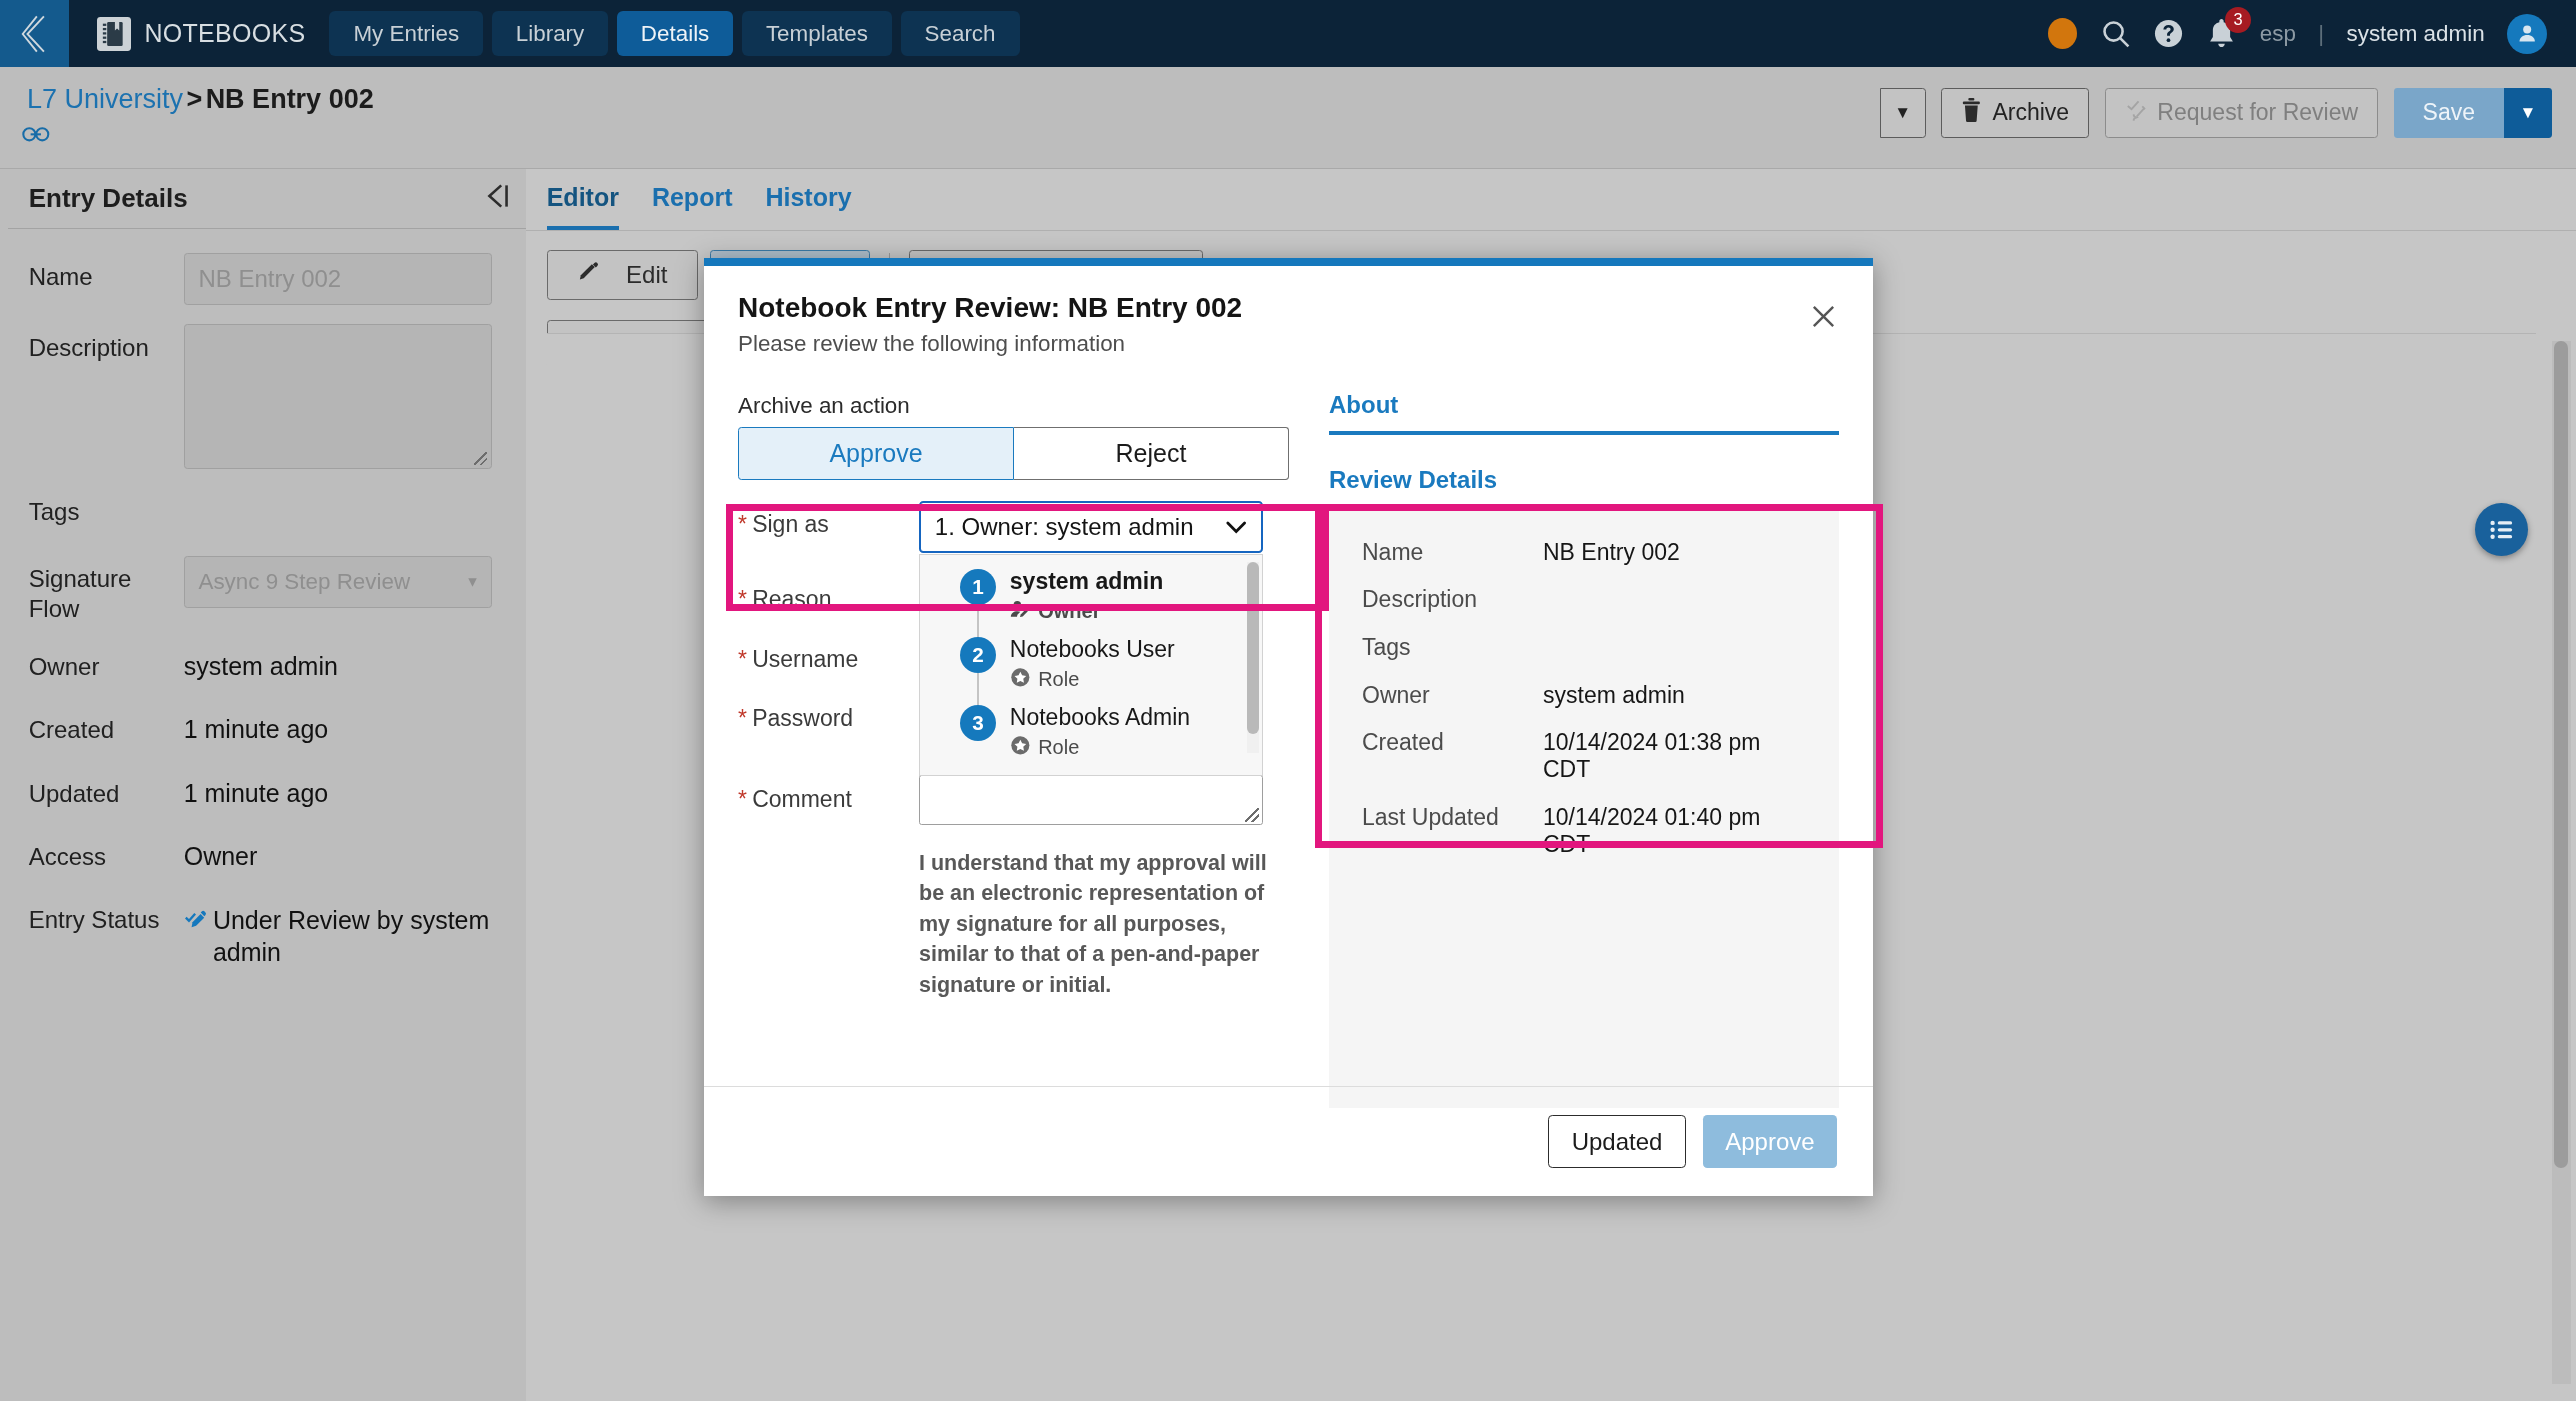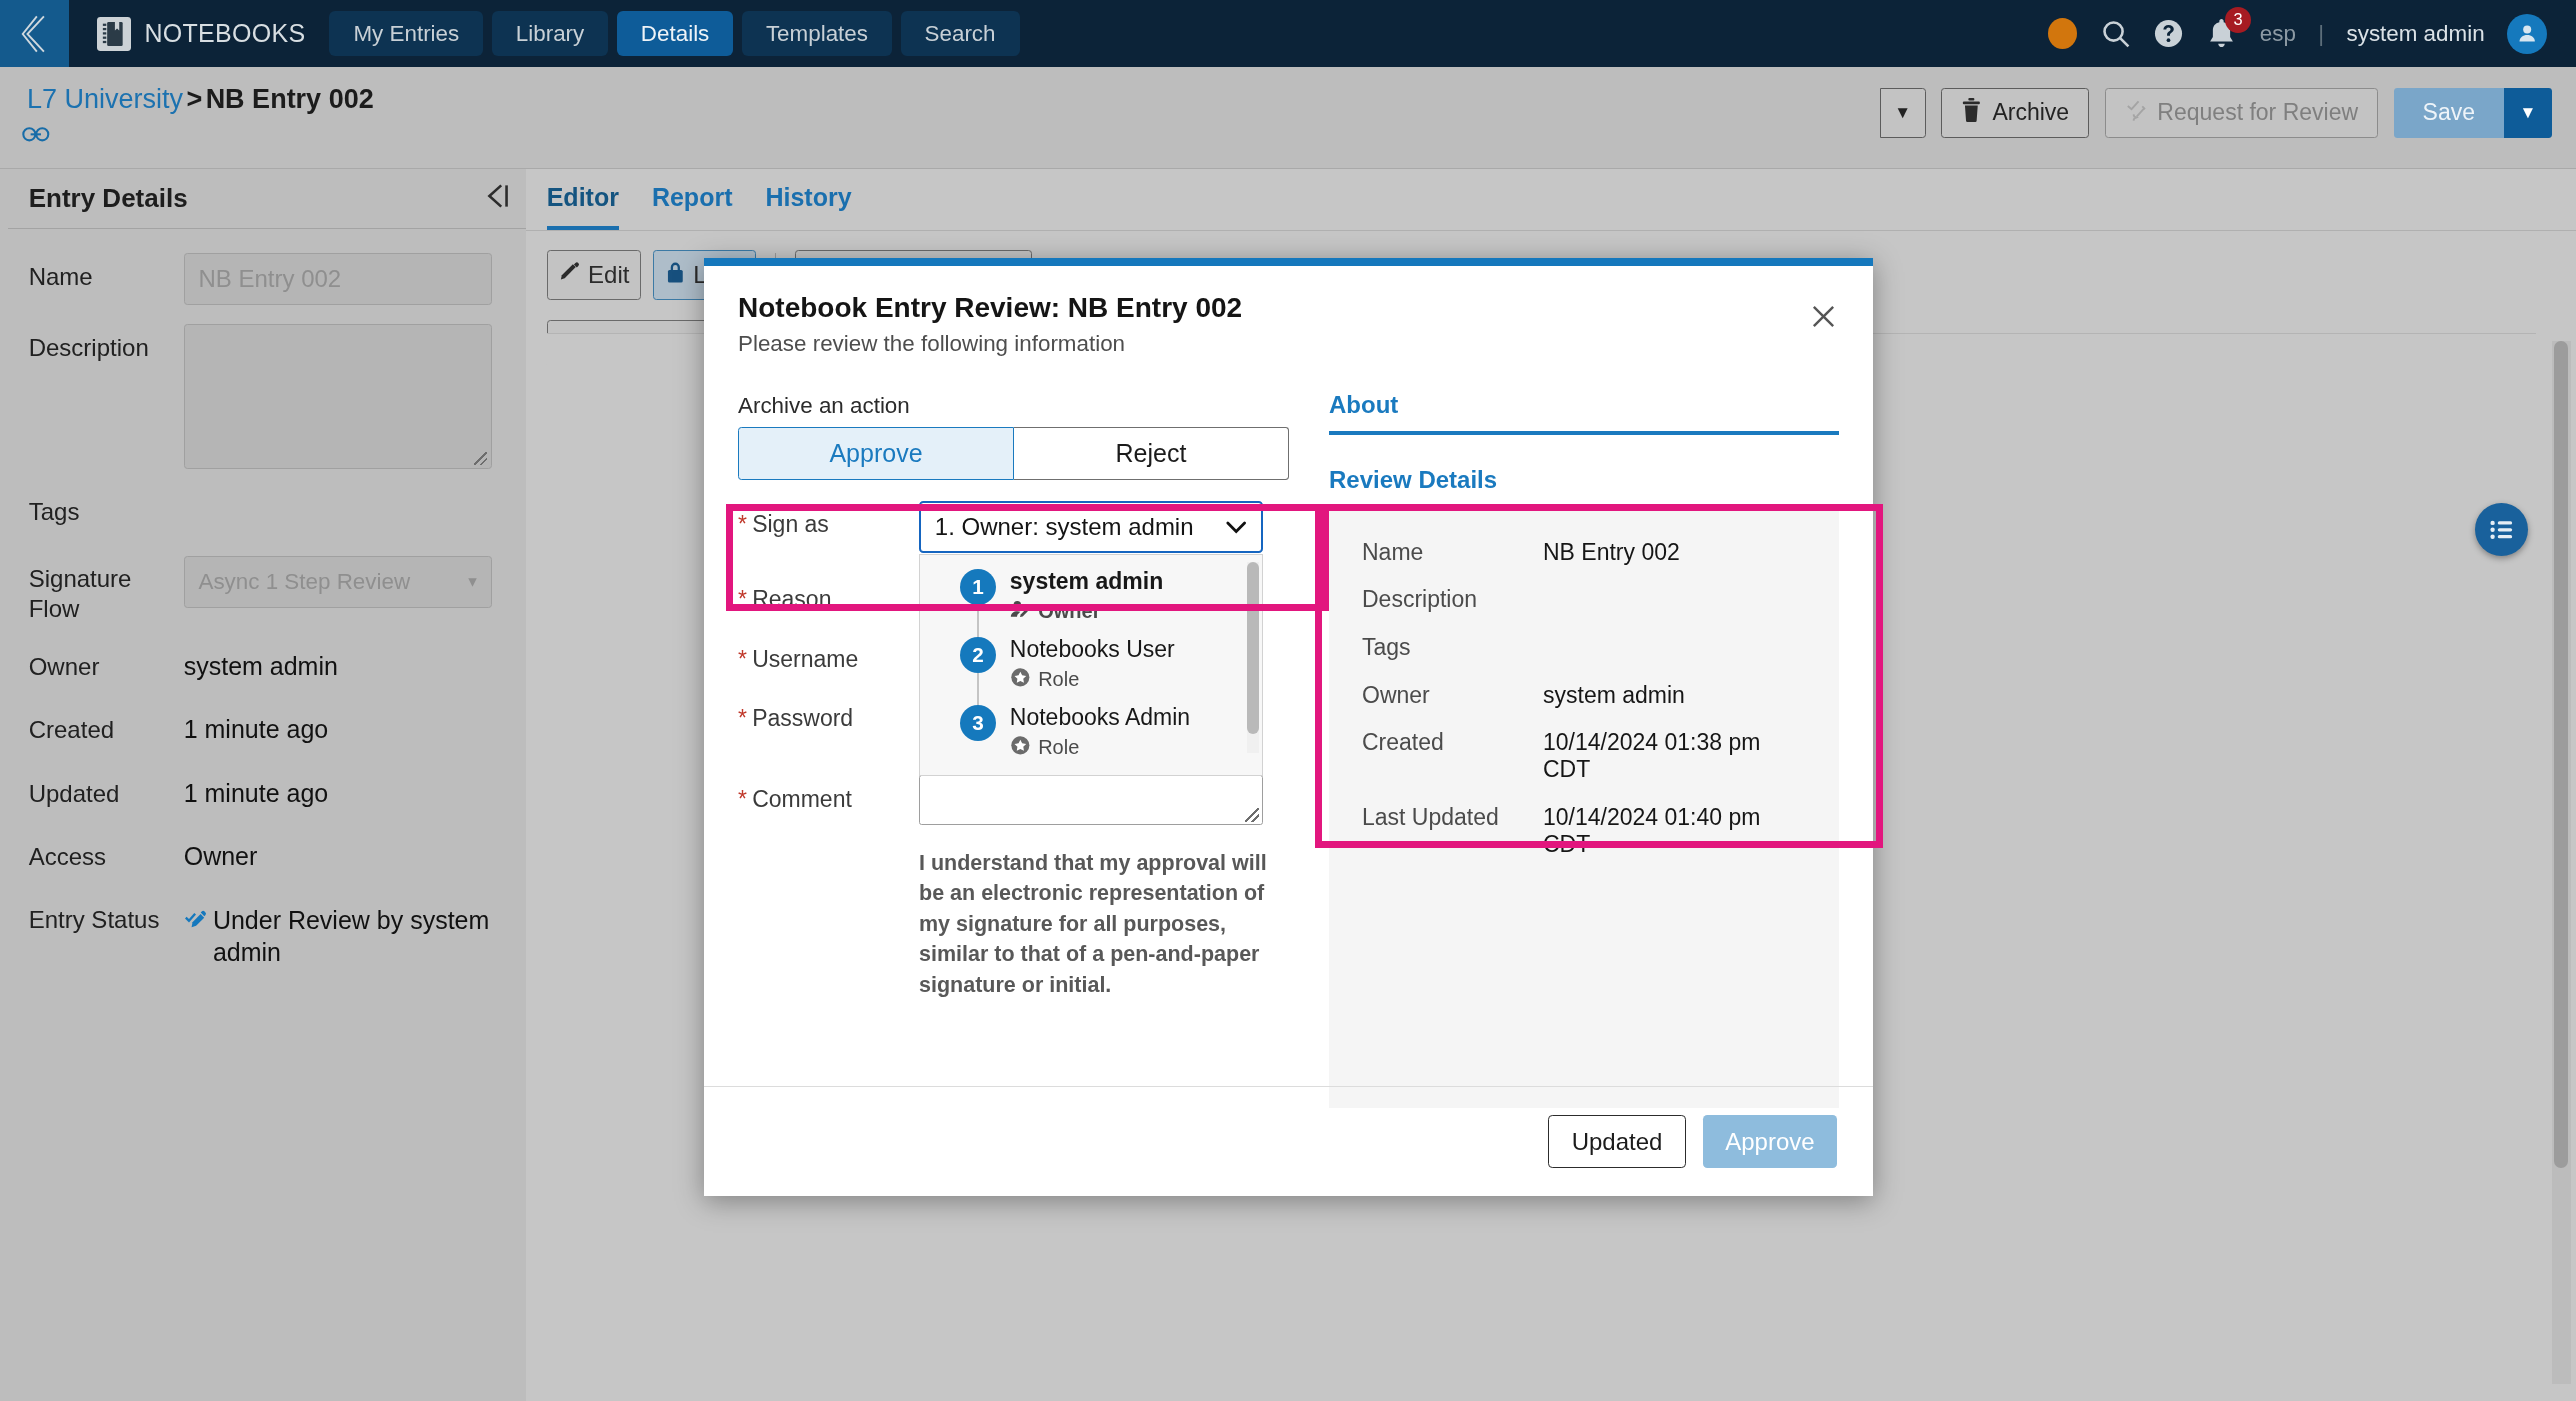--- a/index.html
+++ b/index.html
@@ -163,21 +163,21 @@
              border-bottom: 0.9px solid #b0b0b0; }
   .mtab {
     font-size: 25px; font-weight: bold; color: #1a6fae;
     padding-bottom: 13.8px; cursor: pointer; border-bottom: 4.3px solid transparent;
   }
   .mtab.active { color: #145480; border-bottom-color: #1a6fae; }
   .toolbar { display: flex; align-items: center; gap: 12px; padding: 19px 20.7px 0 20.7px; }
   .tbtn {
     height: 50px; border: 0.9px solid #6a6a6a; border-radius: 3.4px;
     background: #c3c3c3; color: #2b2b2b; font-size: 24px;
-    display:flex; align-items:center; gap: 7px; padding: 0 11px; cursor: pointer;
+    display:flex; align-items:center; gap: 26px; padding: 0 30px; cursor: pointer;
   }
   .tbtn.on { background: #aebdc9; border-color: #3c7aa5; }
   .tbsep { width: 0.9px; height: 43px; background: #9a9a9a; margin: 0 6.9px; }
   .header-strip { padding: 20.7px 20.7px 0 20.7px; }
   .showhead {
     height: 48px; border: 0.9px solid #6a6a6a; border-radius: 3.4px;
     background: #c3c3c3; color: #2b2b2b; font-size: 24px;
     display: inline-flex; align-items: center; gap: 12px; padding: 0 17px; cursor: pointer;
   }
   .canvas {
@@ -455,21 +455,21 @@
       </div>
     </div>
     <div class="sb-row" style="margin-bottom:29px">
       <div class="sb-label">Tags</div>
       <div class="sb-field"></div>
     </div>
     <div class="sb-row">
       <div class="sb-label">Signature Flow</div>
       <div class="sb-field">
         <div class="select-ro">
-          <span>Async 1 Step Review</span>
+          <span>Async 9 Step Review</span>
           <span class="chev">▾</span>
         </div>
       </div>
     </div>
     <div class="sb-row" style="margin-bottom:24px">
       <div class="sb-label">Owner</div>
       <div class="sb-val">system admin</div>
     </div>
     <div class="sb-row" style="margin-bottom:24px">
       <div class="sb-label">Created</div>

